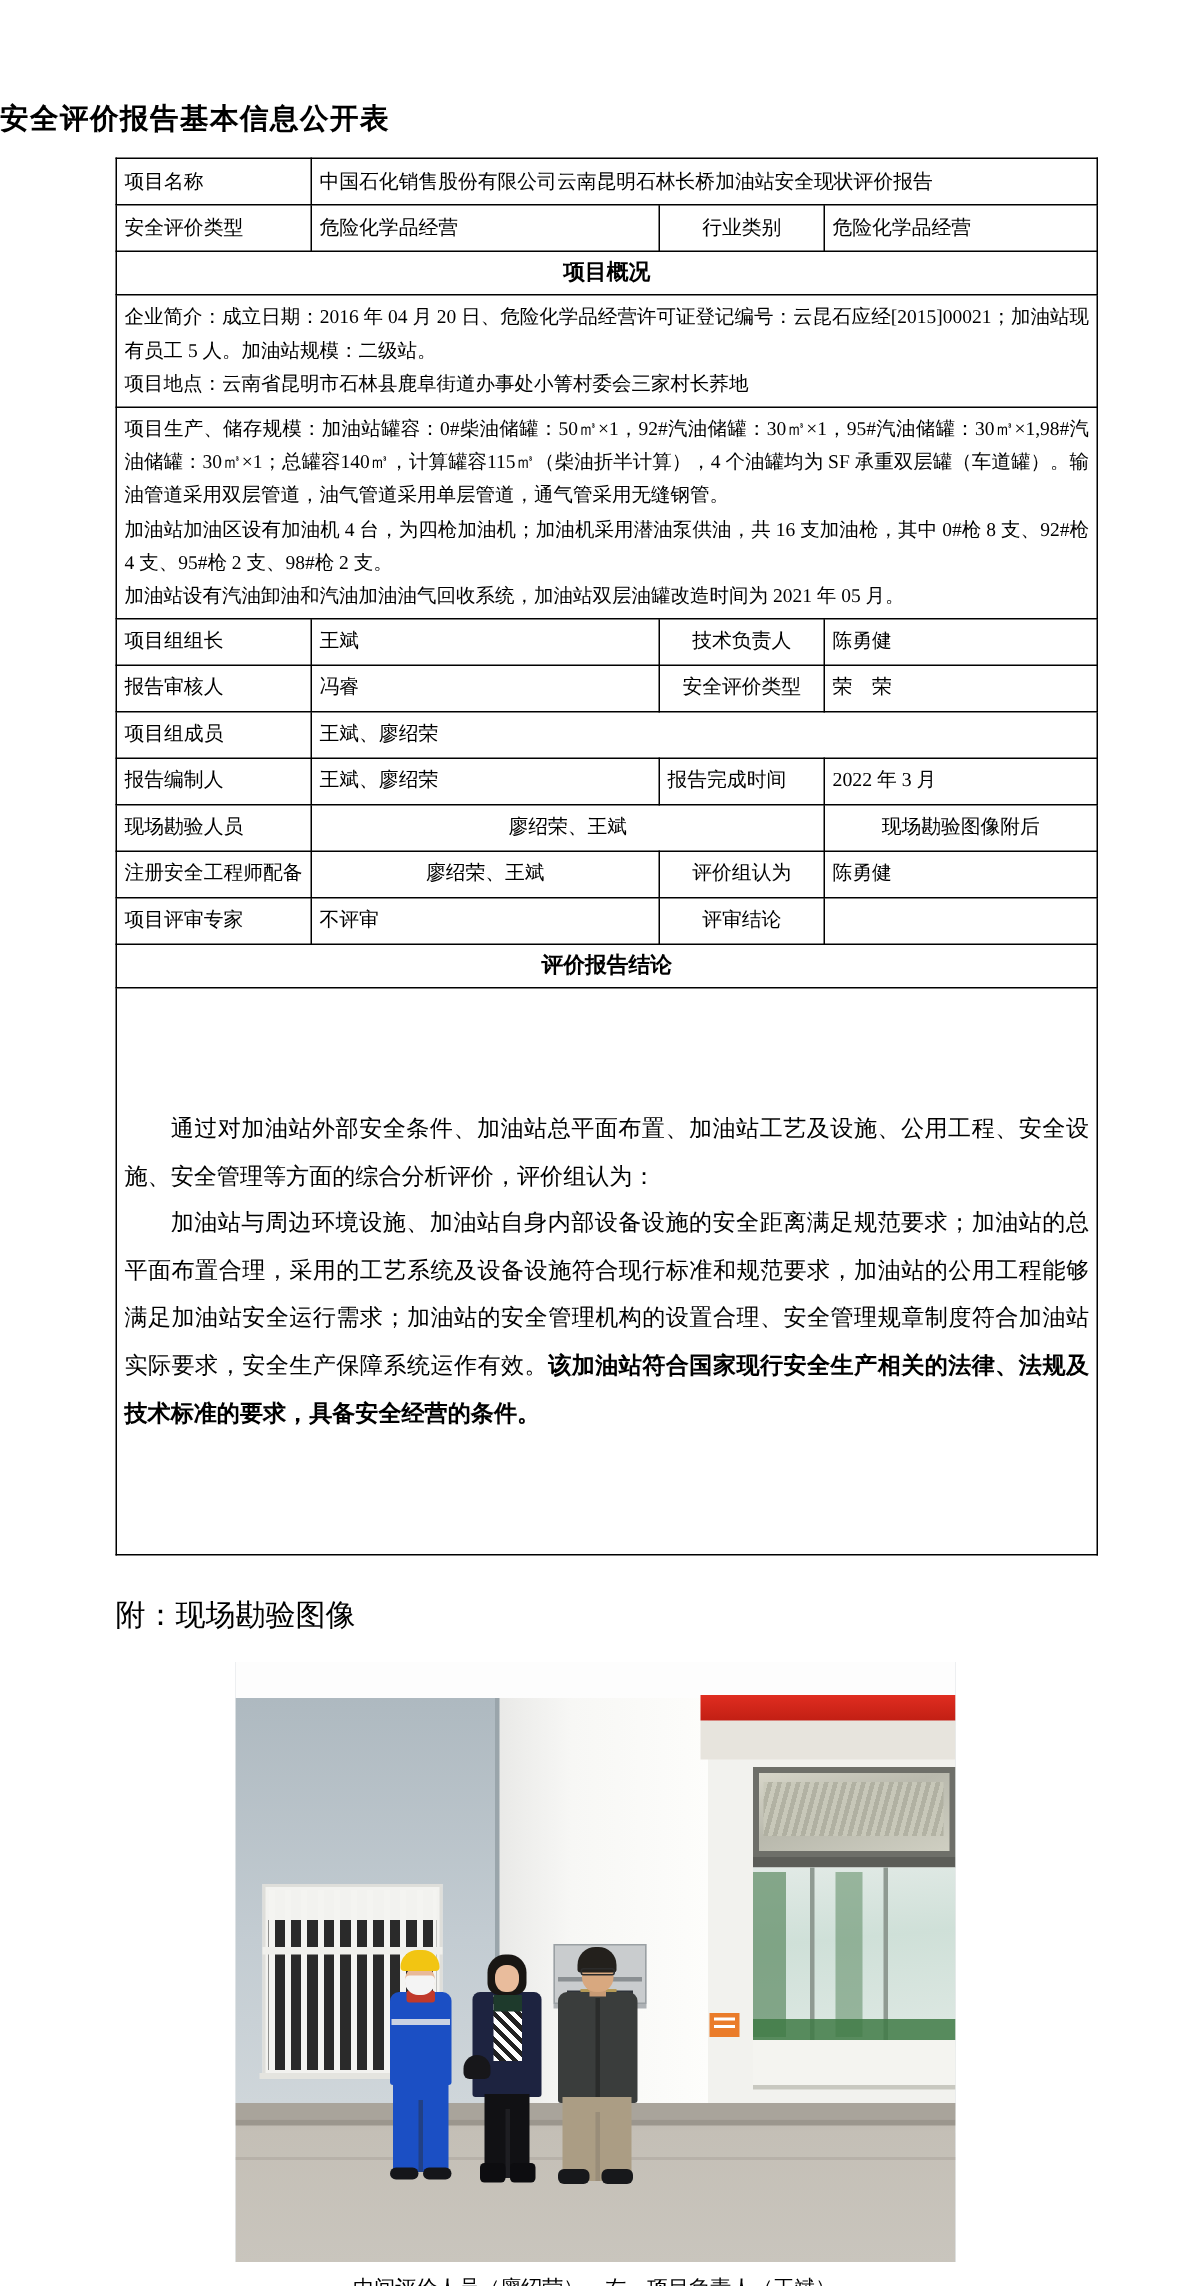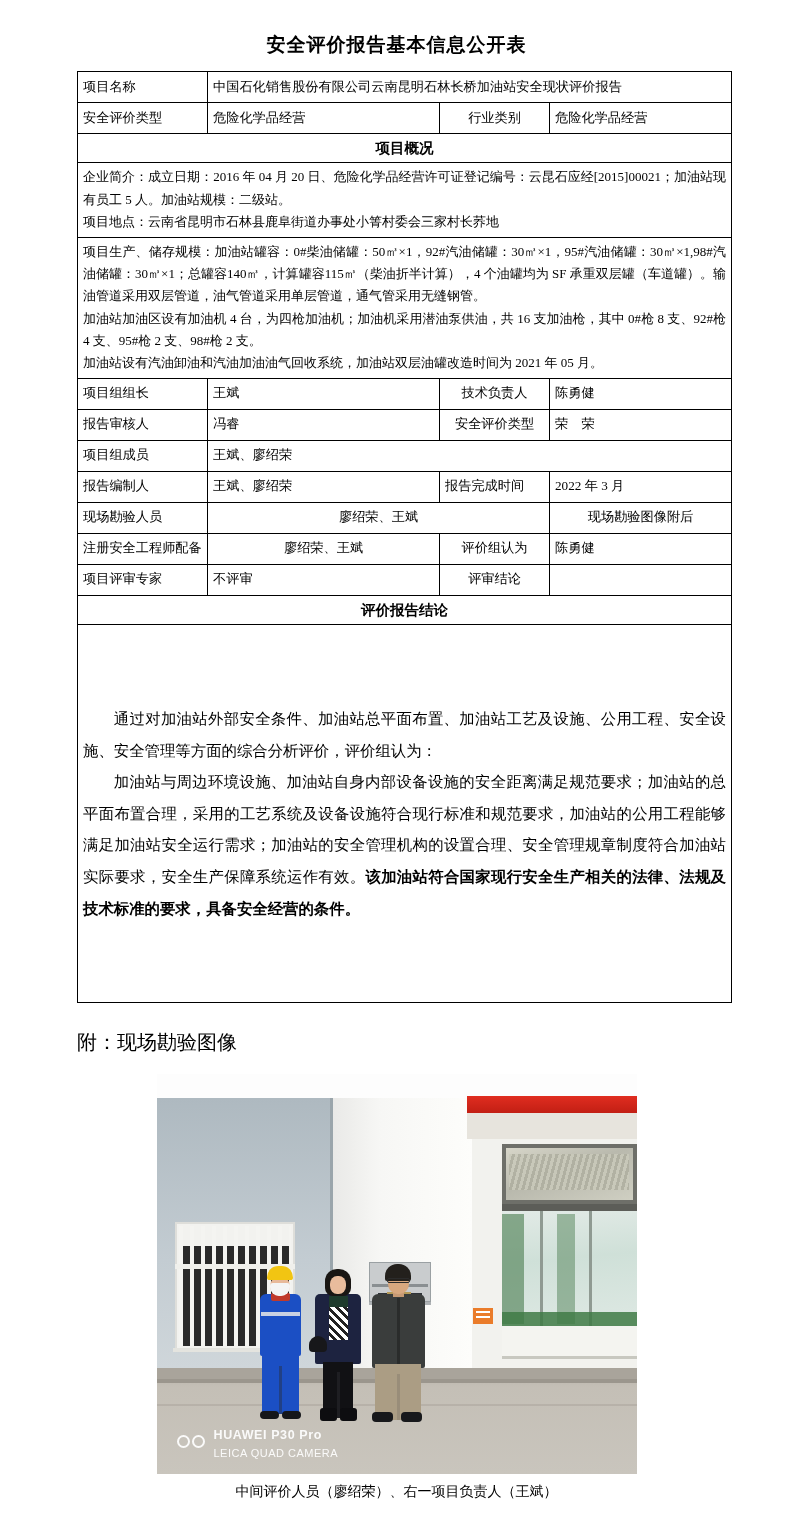--- a/index.html
+++ b/index.html
@@ -12,25 +12,25 @@
     height: 1524px;
     font-family: "Liberation Serif", "DejaVu Serif", serif;
     color: #000;
     position: relative;
     overflow: hidden;
   }
   .page { width: 793px; height: 1524px; position: relative; }
 
   
   .doc-title {
-    text-align: center;
+    text-align: left;
     font-size: 19px;
     font-weight: bold;
     letter-spacing: 1px;
-    padding-top: 32px;
+    padding-top: 66px;
     padding-bottom: 13px;
     font-family: "Liberation Serif", "DejaVu Serif", serif;
   }
 
   
   table.main {
     border-collapse: collapse;
     width: 654px;
     margin: 0 0 0 77px;
     table-layout: fixed;
@@ -359,20 +359,17 @@
     <div class="ph p3-zip"></div>
     <div class="ph p3-legs"></div>
     <div class="ph p3-gap"></div>
     <div class="ph p3-neck"></div>
     <div class="ph p3-face"></div>
     <div class="ph p3-hair"></div>
     <div class="ph p3-glasses"></div>
     <div class="ph p3-shoe1"></div>
     <div class="ph p3-shoe2"></div>
 
-    <div class="wm">
-      <span class="wm-rings"><span></span><span></span></span><span class="wm-txt"><span class="wm-l1">HUAWEI P30 Pro</span><br><span class="wm-l2">LEICA QUAD CAMERA</span></span>
-    </div>
   </div>
 
   <div class="photo-caption">中间评价人员（廖绍荣）、右一项目负责人（王斌）</div>
 
 </div>
 
 </body></html>

